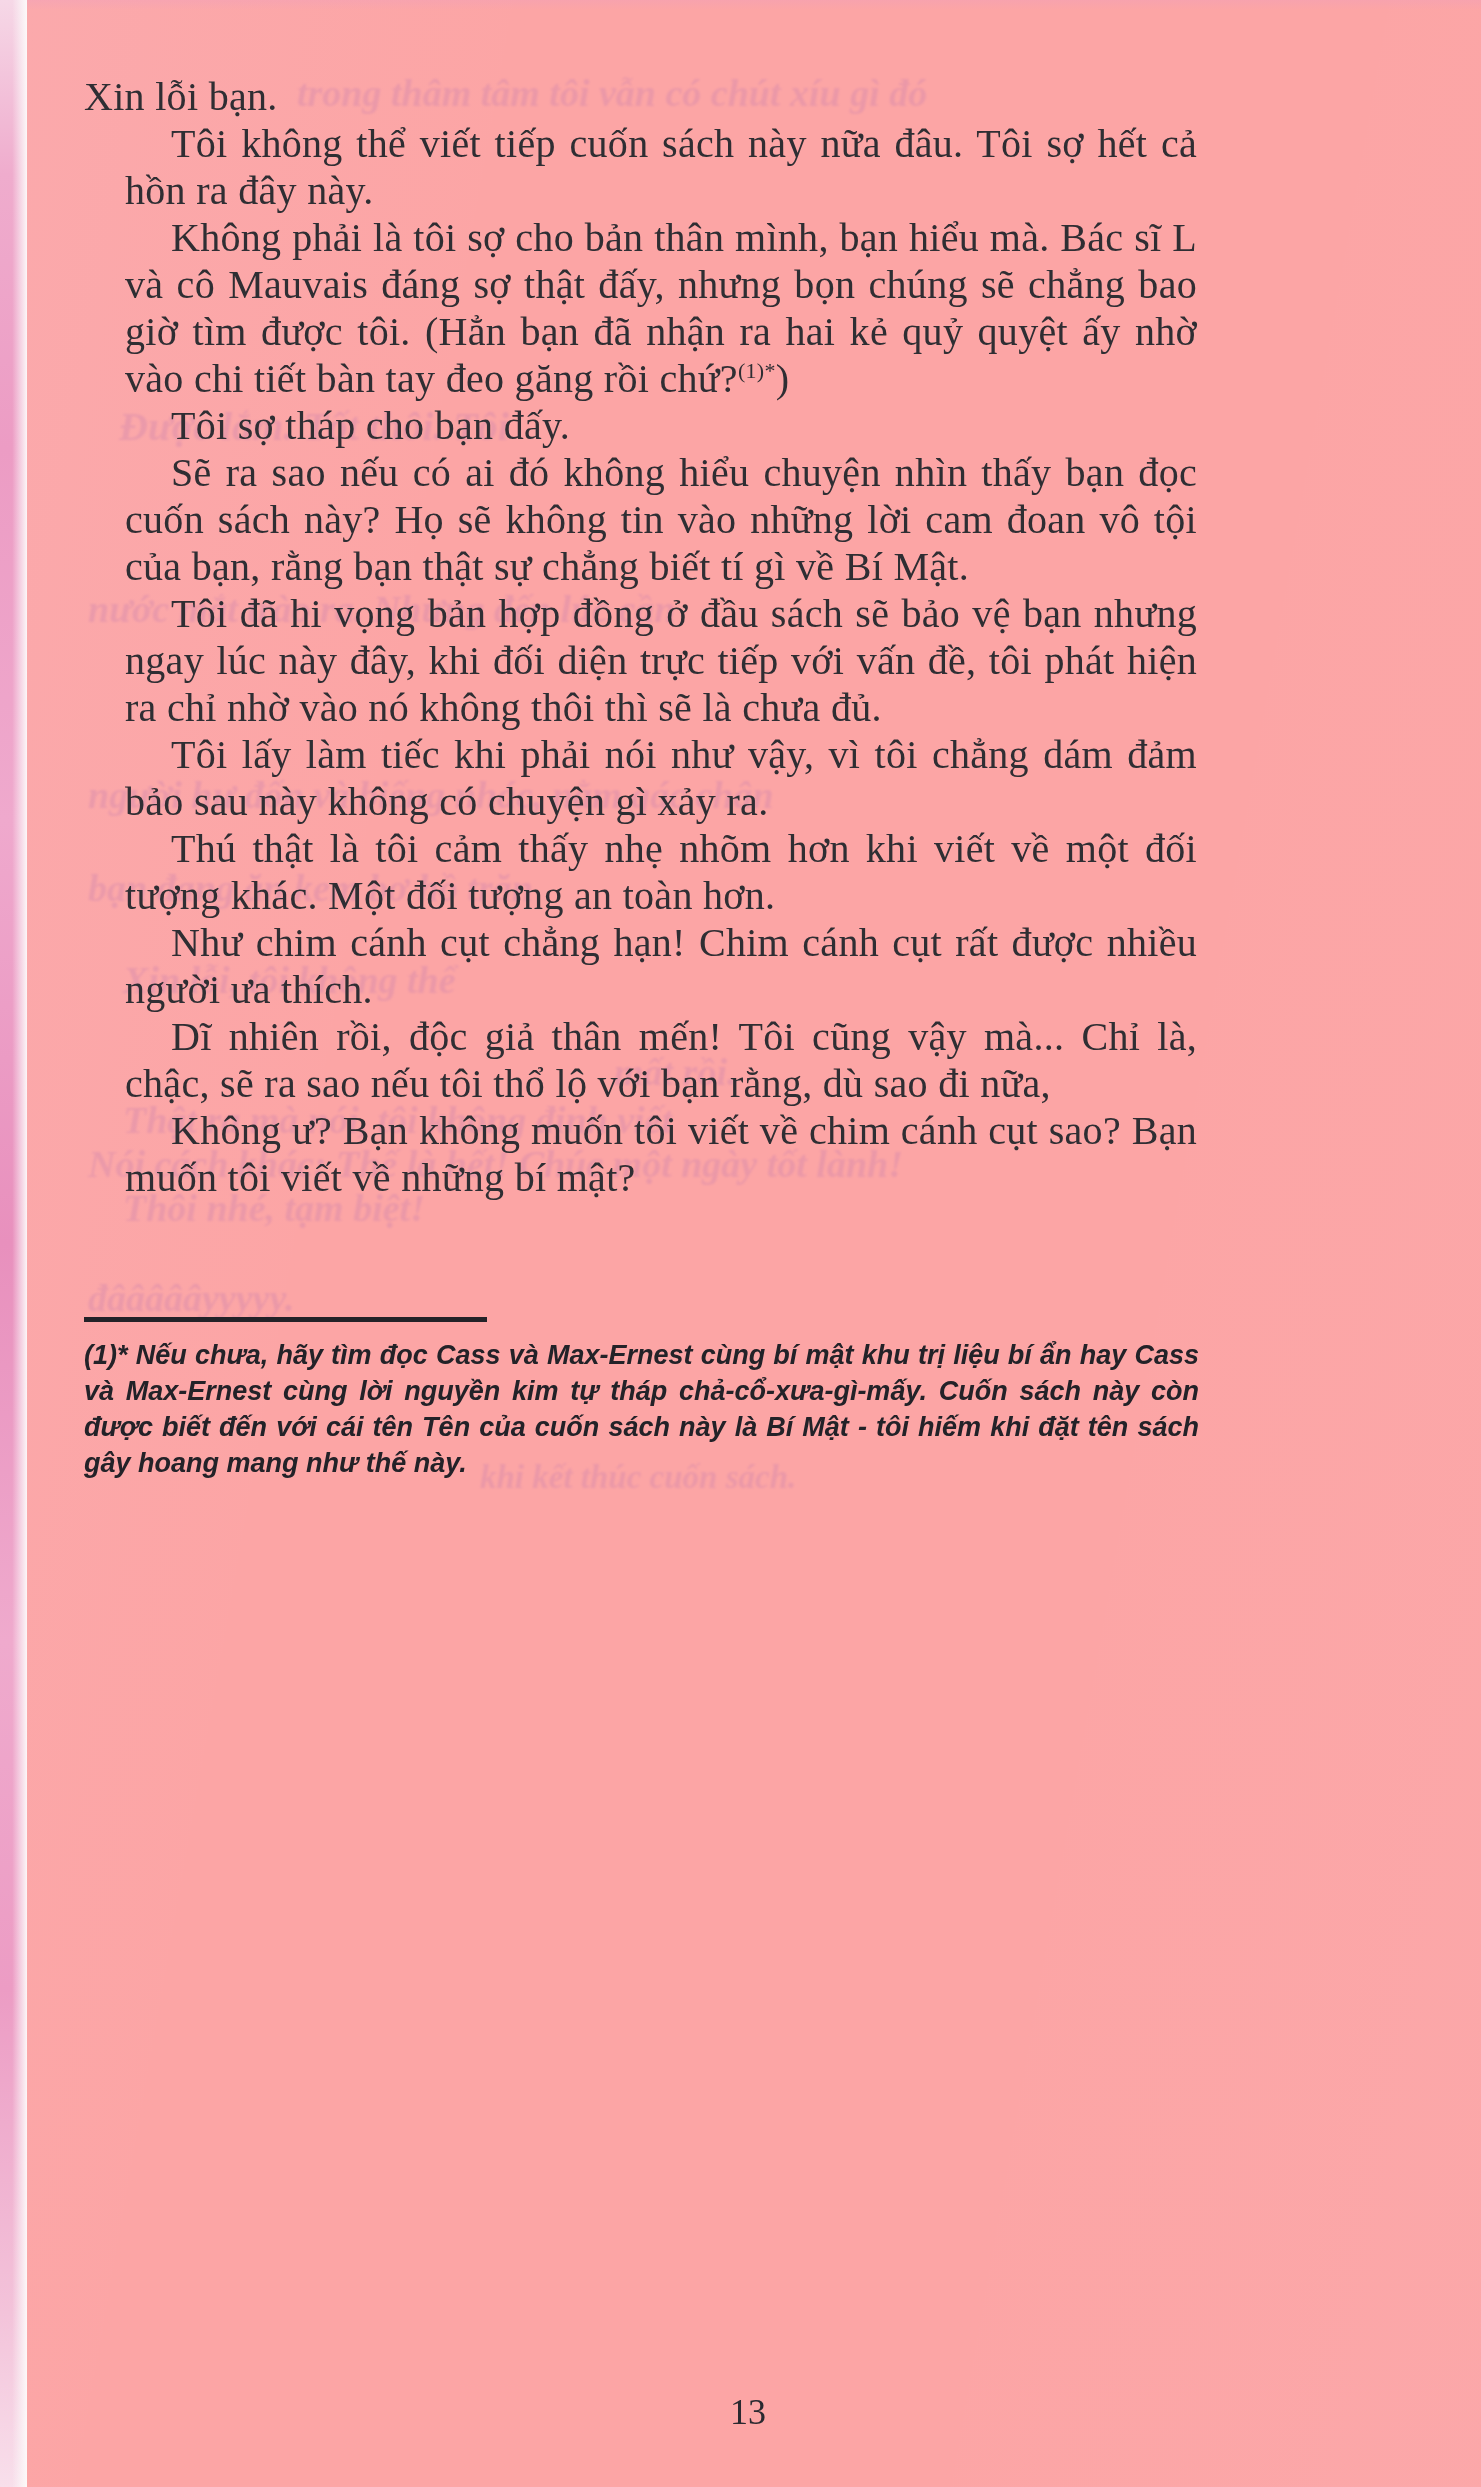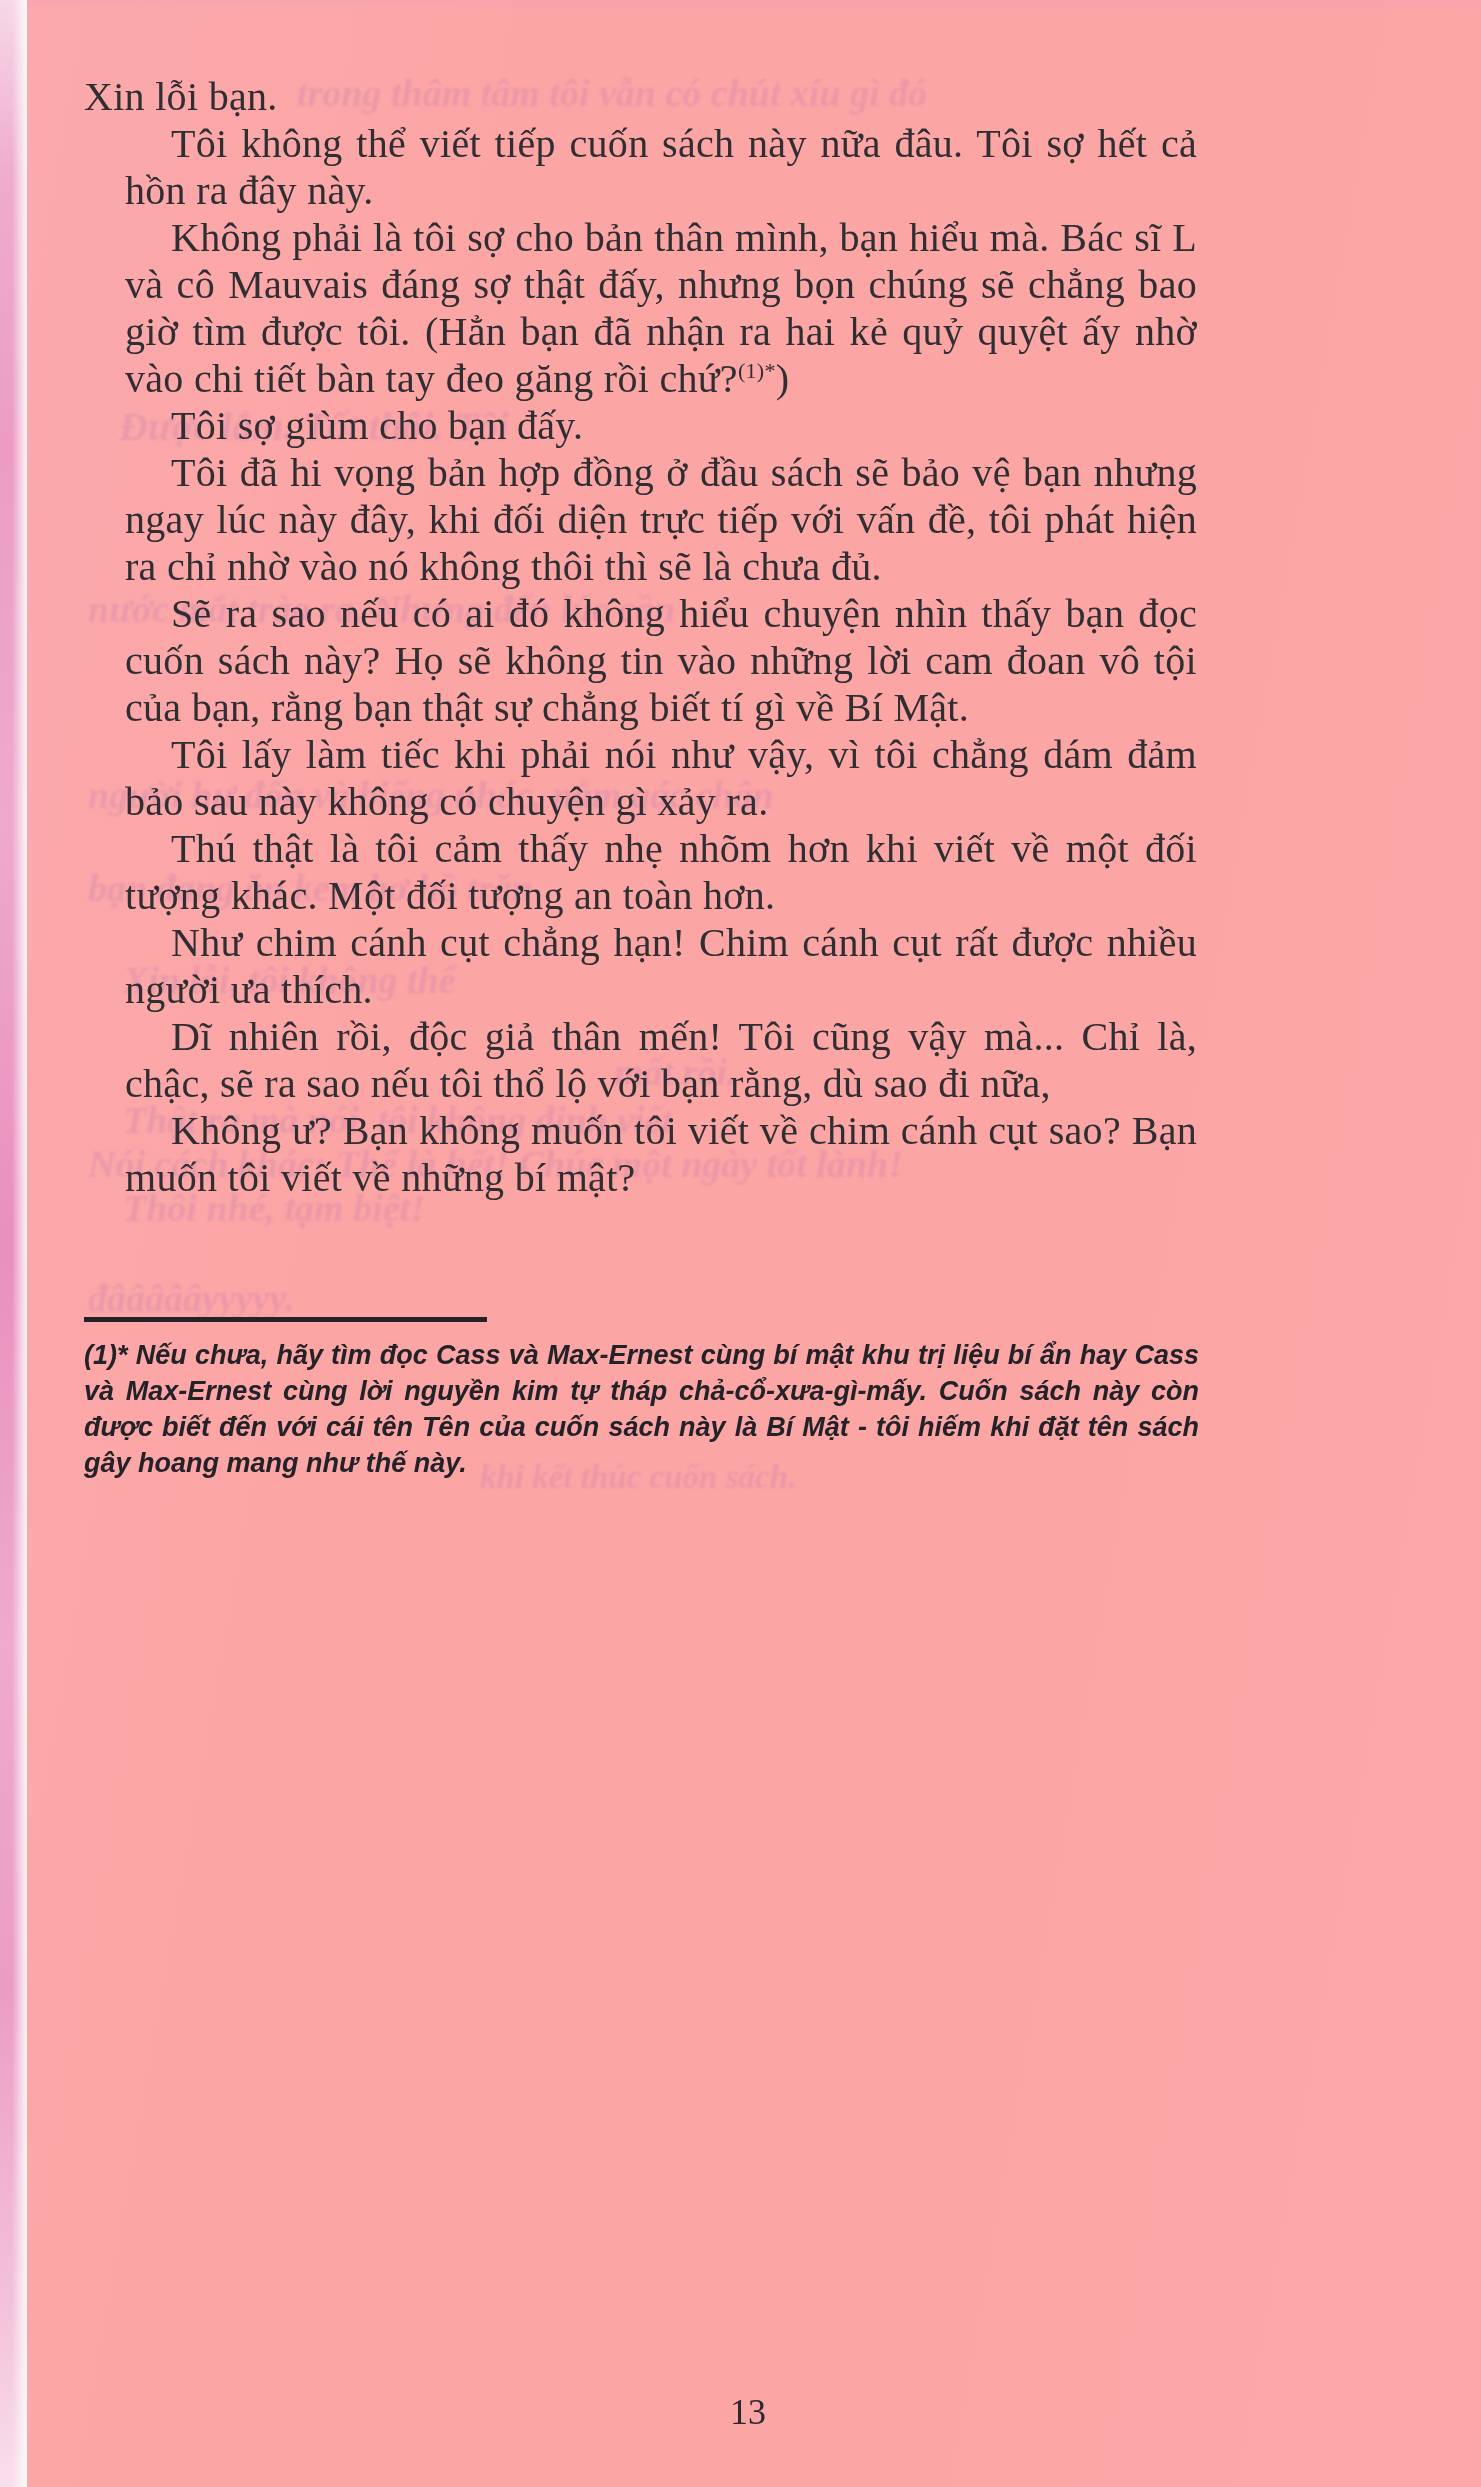--- a/index.html
+++ b/index.html
@@ -145,23 +145,23 @@
       <div class="ghost-line" style="top: 1142px; left: 88px; font-size: 38px;">Nói cách khác: Thế là hết! Chúc một ngày tốt lành!</div>
       <div class="ghost-line" style="top: 1186px; left: 123px; font-size: 38px;">Thôi nhé, tạm biệt!</div>
       <div class="ghost-line" style="top: 1276px; left: 88px; font-size: 38px;">đâââââyyyyy.</div>
       <div class="ghost-line" style="top: 1459px; left: 480px; font-size: 33px;">khi kết thúc cuốn sách.</div>
     </div>
 
   <div class="text-column" id="text-column">
       <p class="para"><span>Xin lỗi bạn.</span></p>
       <p class="para indent"><span>Tôi không thể viết tiếp cuốn sách này nữa đâu. Tôi sợ hết cả hồn ra đây này.</span></p>
       <p class="para indent"><span>Không phải là tôi sợ cho bản thân mình, bạn hiểu mà. Bác sĩ L và cô Mauvais đáng sợ thật đấy, nhưng bọn chúng sẽ chẳng bao giờ tìm được tôi. (Hẳn bạn đã nhận ra hai kẻ quỷ quyệt ấy nhờ vào chi tiết bàn tay đeo găng rồi chứ?</span><sup class="fn-marker">(1)*</sup><span>)</span></p>
-      <p class="para indent"><span>Tôi sợ giùm cho bạn đấy.</span></p>
+      <p class="para indent"><span>Tôi sợ tháp cho bạn đấy.</span></p>
+      <p class="para indent"><span>Sẽ ra sao nếu có ai đó không hiểu chuyện nhìn thấy bạn đọc cuốn sách này? Họ sẽ không tin vào những lời cam đoan vô tội của bạn, rằng bạn thật sự chẳng biết tí gì về Bí Mật.</span></p>
       <p class="para indent"><span>Tôi đã hi vọng bản hợp đồng ở đầu sách sẽ bảo vệ bạn nhưng ngay lúc này đây, khi đối diện trực tiếp với vấn đề, tôi phát hiện ra chỉ nhờ vào nó không thôi thì sẽ là chưa đủ.</span></p>
-      <p class="para indent"><span>Sẽ ra sao nếu có ai đó không hiểu chuyện nhìn thấy bạn đọc cuốn sách này? Họ sẽ không tin vào những lời cam đoan vô tội của bạn, rằng bạn thật sự chẳng biết tí gì về Bí Mật.</span></p>
       <p class="para indent"><span>Tôi lấy làm tiếc khi phải nói như vậy, vì tôi chẳng dám đảm bảo sau này không có chuyện gì xảy ra.</span></p>
       <p class="para indent"><span>Thú thật là tôi cảm thấy nhẹ nhõm hơn khi viết về một đối tượng khác. Một đối tượng an toàn hơn.</span></p>
       <p class="para indent"><span>Như chim cánh cụt chẳng hạn! Chim cánh cụt rất được nhiều người ưa thích.</span></p>
       <p class="para indent"><span>Dĩ nhiên rồi, độc giả thân mến! Tôi cũng vậy mà... Chỉ là, chậc, sẽ ra sao nếu tôi thổ lộ với bạn rằng, dù sao đi nữa,</span></p>
       <p class="para indent"><span>Không ư? Bạn không muốn tôi viết về chim cánh cụt sao? Bạn muốn tôi viết về những bí mật?</span></p>
     </div>
 
   <div class="footnote-block">
     <div class="footnote-rule"></div>
     <p class="footnote-text">(1)* Nếu chưa, hãy tìm đọc Cass và Max-Ernest cùng bí mật khu trị liệu bí ẩn hay Cass và Max-Ernest cùng lời nguyền kim tự tháp chả-cổ-xưa-gì-mấy. Cuốn sách này còn được biết đến với cái tên Tên của cuốn sách này là Bí Mật - tôi hiếm khi đặt tên sách gây hoang mang như thế này.</p>

